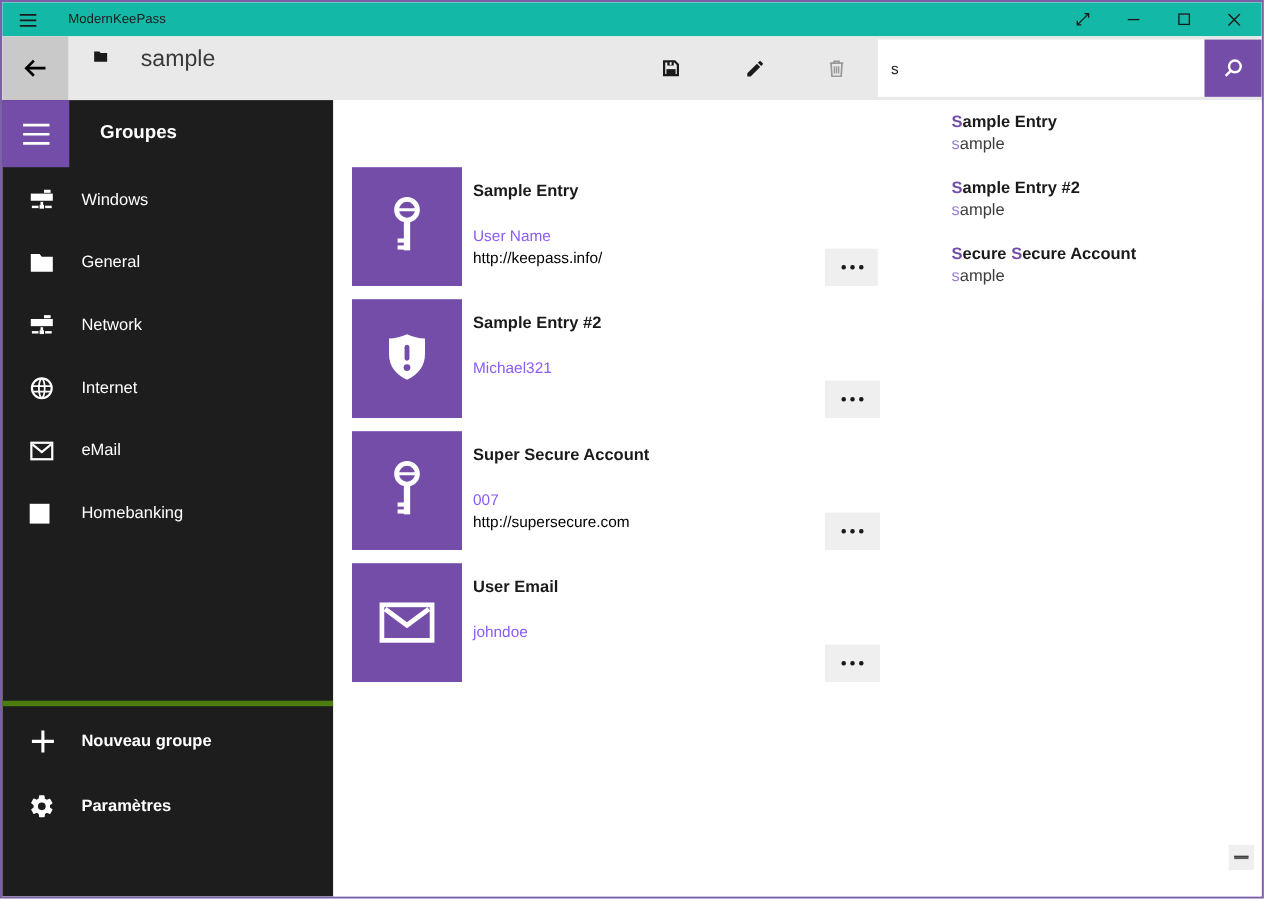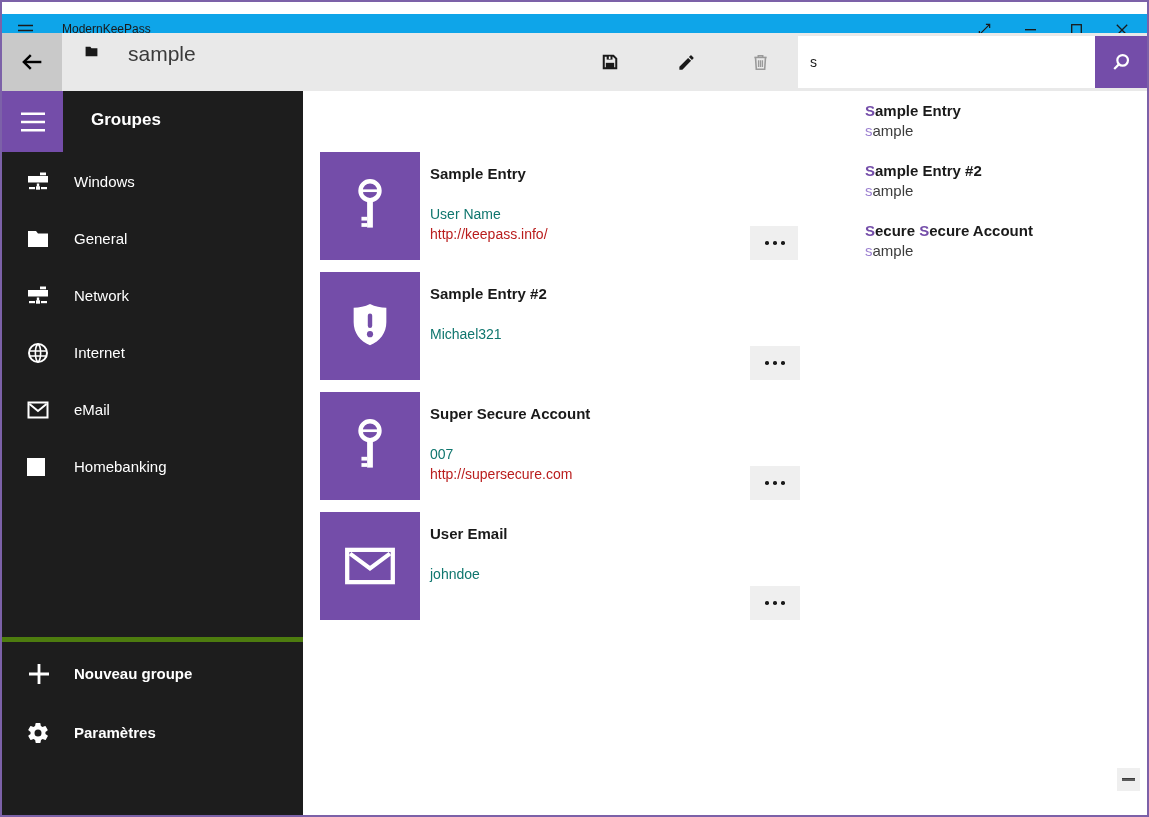--- a/index.html
+++ b/index.html
@@ -1,21 +1,21 @@
 <!DOCTYPE html>
 <html><head>
 <meta charset="utf-8">
 <style>
   * { margin:0; padding:0; box-sizing:border-box; }
   body { font-family:"Liberation Sans","DejaVu Sans",sans-serif; background:#fff; }
   svg { display:block; }
   .window { position:relative; width:1149px; height:817px; border:2px solid #7c61a8; background:#fff; overflow:hidden; }
 
   
-  .titlebar { position:absolute; top:12px; left:0; right:0; height:31px; background:#0ea5e9; }
+  .titlebar { position:absolute; top:0; left:0; right:0; height:31px; background:#14b8a6; }
   .tb-menu { position:absolute; left:14px; top:7px; width:18px; height:18px; display:flex; align-items:center; justify-content:center; }
   .tb-title { position:absolute; left:60px; top:0; line-height:31px; font-size:12px; color:#1a1a1a; }
   .tb-btn { position:absolute; top:0; width:46px; height:31px; display:flex; align-items:center; justify-content:center; background:transparent; border:none; cursor:pointer; }
   .tb-fullscreen { left:959px; } .tb-min { left:1005px; } .tb-max { left:1051px; } .tb-close { left:1097px; }
 
   
   .header { position:absolute; top:31px; left:0; right:0; height:58px; background:#e9e9e9; }
   .back-btn { position:absolute; left:0; top:0; width:60px; height:58px; background:#c9c9c9; border:none; display:flex; align-items:center; justify-content:center; cursor:pointer; }
   .db-icon { position:absolute; left:82px; top:43px; }
   .db-title { position:absolute; left:126px; top:38px; font-size:21px; color:#3a3a3a; font-weight:400; }
@@ -35,22 +35,22 @@
   .nav-footer { position:absolute; left:0; top:546px; width:100%; border-top:5px solid #4d7c0f; padding-top:2px; }
   .nav-footer .nav-item { height:59px; }
   .nav-footer .nav-label { font-weight:bold; }
 
   
   .content { position:absolute; left:301px; top:89px; right:0; bottom:0; background:#fff; }
   .entries { position:absolute; left:17px; top:61px; }
   .entry-row { position:relative; width:480px; height:108px; margin-bottom:12px; }
   .entry-tile { position:absolute; left:0; top:0; width:100px; height:108px; display:flex; align-items:center; justify-content:center; cursor:pointer; }
   .entry-title { position:absolute; left:110px; top:13px; font-size:15px; font-weight:600; color:#1a1a1a; }
-  .entry-line1 { position:absolute; left:110px; top:54px; font-size:14px; color:#0f766e; }
-  .entry-line2 { position:absolute; left:110px; top:74px; font-size:14px; color:#b91c1c; }
+  .entry-line1 { position:absolute; left:110px; top:54px; font-size:14px; color:#8b5cf6; }
+  .entry-line2 { position:absolute; left:110px; top:74px; font-size:14px; color:#000000; }
   .more-btn { position:absolute; left:430px; top:74px; width:50px; height:34px; background:#efefef; border:none; display:flex; align-items:center; justify-content:center; gap:4.5px; cursor:pointer; }
   .more-btn i { width:3.5px; height:3.5px; border-radius:50%; background:#1a1a1a; }
 
   
   .search-panel { position:absolute; left:796px; top:89px; width:349px; height:182px; background:#fff; }
   .result-item { padding:10px 0 10px 67px; cursor:pointer; }
   .result-title { font-size:15px; font-weight:600; color:#1a1a1a; line-height:20px; }
   .result-sub { font-size:15px; color:#3c3c3c; line-height:20px; }
   .result-title .hl { color:#744da9; }
   .result-sub .hl { color:#9b7fd0; }

